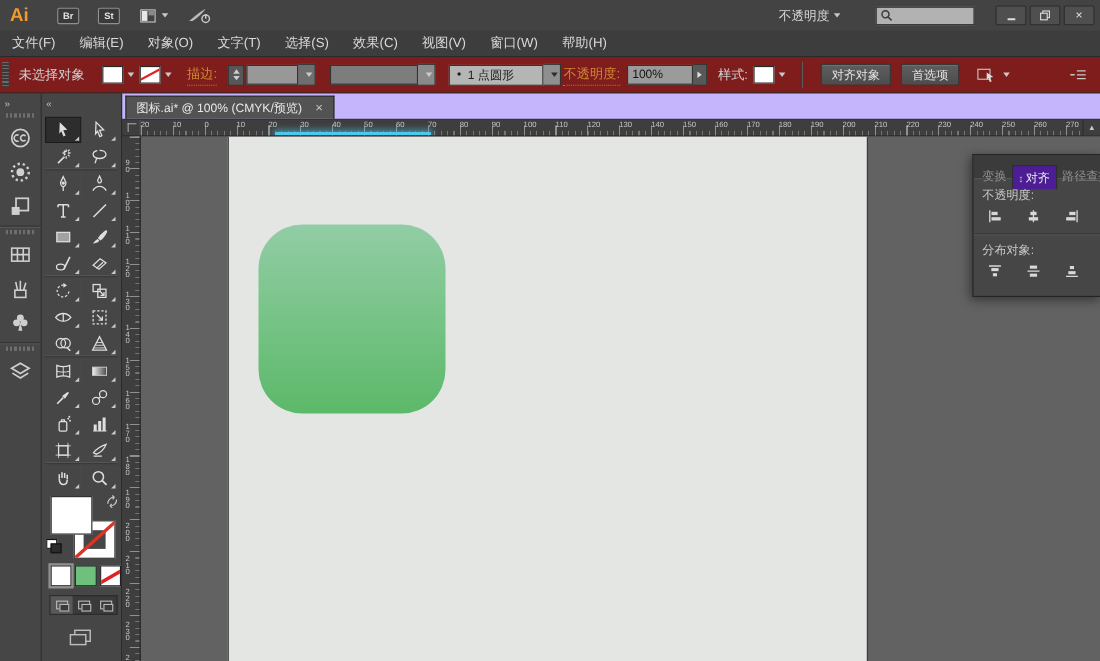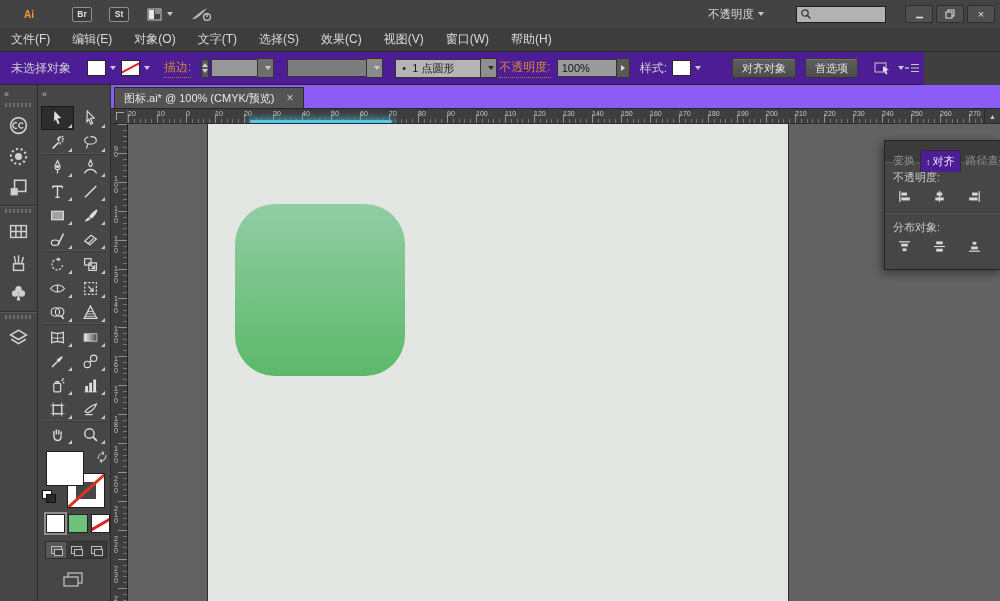--- a/index.html
+++ b/index.html
@@ -2,35 +2,35 @@
 <html><head>
 <meta charset="utf-8">
 <style>
   html,body{margin:0;padding:0;}
   body{width:1000px;height:601px;overflow:hidden;position:relative;background:#3f3f3f;
        font-family:"Liberation Sans","DejaVu Sans",sans-serif;-webkit-font-smoothing:antialiased;}
   .caret{display:inline-block;width:0;height:0;border-left:3.5px solid transparent;border-right:3.5px solid transparent;border-top:4px solid #c9c9c9;margin-left:4px;vertical-align:middle;}
   .caret.dark{border-top-color:#2c2c2c;}
   
   #titlebar{position:absolute;left:0;top:0;width:1000px;height:28px;background:#434343;display:flex;align-items:center;}
-  .ailogo{margin-left:24px;font-size:10px;font-weight:bold;color:#ef9a2d;letter-spacing:0;}
-  .tbbtn{margin-left:38px;width:18px;height:13px;border:1px solid #8f8f8f;border-radius:2px;font-size:8.5px;font-weight:bold;color:#e2e2e2;display:flex;align-items:center;justify-content:center;background:#3a3a3a;}
+  .ailogo{margin-left:9px;font-size:17px;font-weight:bold;color:#ef9a2d;letter-spacing:0;}
+  .tbbtn{margin-left:26px;width:18px;height:13px;border:1px solid #8f8f8f;border-radius:2px;font-size:8.5px;font-weight:bold;color:#e2e2e2;display:flex;align-items:center;justify-content:center;background:#3a3a3a;}
   .tbbtn+.tbbtn{margin-left:17px;}
   .tbicon{margin-left:18px;display:flex;align-items:center;}
   .tb-right{margin-left:auto;display:flex;align-items:center;margin-right:5px;}
   .workspace{font-size:11.5px;color:#d8d8d8;display:flex;align-items:center;padding:3px 6px;}
   .searchbox{margin-left:26px;width:88px;height:15px;background:#b2b2b2;border:1px solid #1e1e1e;display:flex;align-items:center;}
   .searchbox input{border:none;background:transparent;outline:none;width:68px;font-size:10px;color:#222;}
   .winbtns{display:flex;margin-left:16px;}
   .winbtn{width:26px;height:16px;margin-left:3px;background:#4f4f4f;border:1px solid #2d2d2d;border-radius:2px;display:flex;align-items:center;justify-content:center;color:#dedede;font-size:11px;line-height:1;}
   
   #menubar{position:absolute;left:0;top:28px;width:1000px;height:23px;background:#3d3d3d;border-bottom:1px solid #292929;display:flex;align-items:center;font-size:12px;color:#dadada;}
   .menu-item{padding:0 11px;}
   
-  #controlbar{position:absolute;left:0;top:52px;width:924px;height:32px;background:#4c1d95;border-bottom:1px solid #272727;display:flex;align-items:center;font-size:12px;color:#cfcfcf;}
+  #controlbar{position:absolute;left:0;top:52px;width:1000px;height:32px;background:#7f1d1d;border-bottom:1px solid #272727;display:flex;align-items:center;font-size:12px;color:#cfcfcf;}
   .cgrip{width:6px;height:24px;margin-left:2px;background:repeating-linear-gradient(to bottom,#6a6a6a 0 1px,#3a3a3a 1px 3px);}
   .status{margin-left:9px;white-space:nowrap;}
   .swgroup{display:flex;align-items:center;margin-left:16px;}
   .swatch{width:17px;height:14px;background:#fff;border:1px solid #262626;position:relative;overflow:hidden;}
   .swatch.none::after{content:"";position:absolute;left:-3px;top:5px;width:26px;height:2px;background:#d22;transform:rotate(-28deg);}
   .swcaret{width:10px;height:16px;display:flex;align-items:center;justify-content:center;}
   .olink{margin-left:14px;color:#cf8a33;border-bottom:1px dotted #b97b2d;padding-bottom:1px;white-space:nowrap;}
   .stepper{margin-left:10px;width:13px;height:17px;background:#575757;border:1px solid #333;display:flex;flex-direction:column;align-items:center;justify-content:center;gap:2px;}
   .stepper b{width:0;height:0;border-left:3px solid transparent;border-right:3px solid transparent;}
   .stepper .up{border-bottom:4px solid #ccc;}
@@ -75,21 +75,21 @@
   .cbtn.none-btn{background:#fff;}
   .cbtn.none-btn::after{content:"";position:absolute;left:-4px;top:6px;width:32px;height:3px;background:#d22;transform:rotate(-30deg);}
   .modes{margin:8px 0 0 7px;width:60px;height:16px;background:#3a3a3a;border:1px solid #2c2c2c;display:flex;}
   .mode{flex:1;display:flex;align-items:center;justify-content:center;}
   .mode.sel{background:#585858;}
   .mrect{width:9px;height:6px;border:1px solid #bbb;position:relative;}
   .mrect i{position:absolute;left:2px;top:2px;width:7px;height:5px;border:1px solid #bbb;background:#3a3a3a;}
   .screenmode{margin:12px 0 0 24px;}
   
   #docarea{flex:1;display:flex;flex-direction:column;min-width:0;}
-  #tabbar{height:23px;background:#8b5cf6;display:flex;align-items:flex-end;border-bottom:1px solid #262626;}
+  #tabbar{height:23px;background:#c4b5fd;display:flex;align-items:flex-end;border-bottom:1px solid #262626;}
   .tab{margin-left:3px;height:20px;background:#535353;border:1px solid #2c2c2c;border-bottom:none;display:flex;align-items:center;padding:0 9px;font-size:11px;color:#e8e8e8;white-space:nowrap;}
   .tab-close{margin-left:12px;color:#c9c9c9;font-size:12px;line-height:1;}
   #rulerrow{height:14px;display:flex;background:#3e3e3e;border-bottom:1px solid #2c2c2c;}
   .corner{width:16px;border-right:1px solid #565656;position:relative;}
   .corner::after{content:"";position:absolute;left:5px;top:3px;width:7px;height:7px;border-left:1px solid #a5a5a5;border-top:1px solid #a5a5a5;}
   #hruler{flex:1;position:relative;overflow:hidden;font-size:7px;color:#c6c6c6;
     background-image:repeating-linear-gradient(to right,#909090 0 1px,transparent 1px 29px),repeating-linear-gradient(to right,#757575 0 1px,transparent 1px 5.8px);
     background-size:100% 9px,100% 4px;background-position:left bottom,left bottom;background-repeat:no-repeat;}
   .hlabel{position:absolute;top:1px;}
   .hl-highlight{position:absolute;bottom:0;height:3px;border-radius:2px;}

